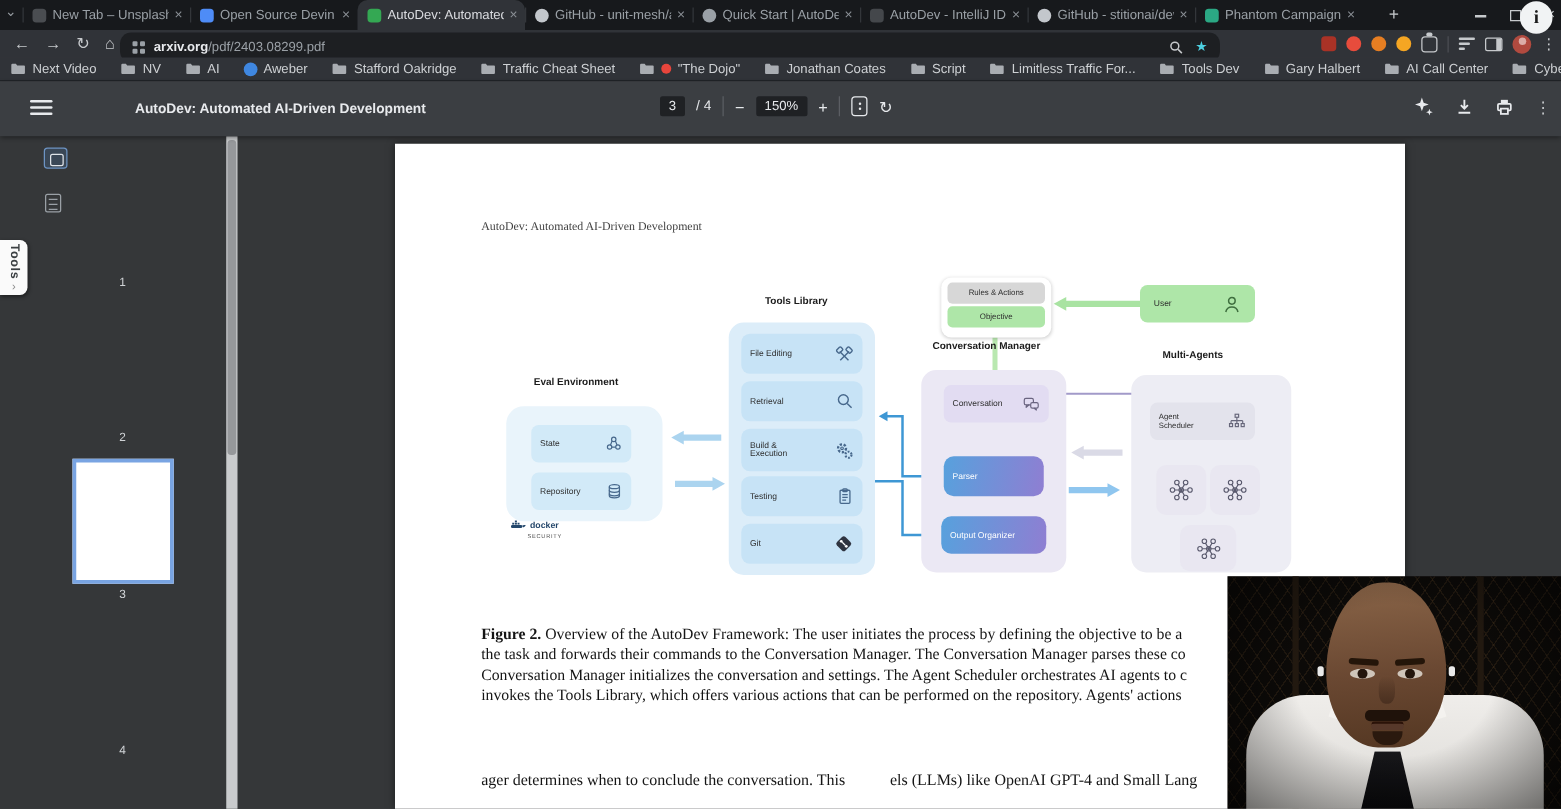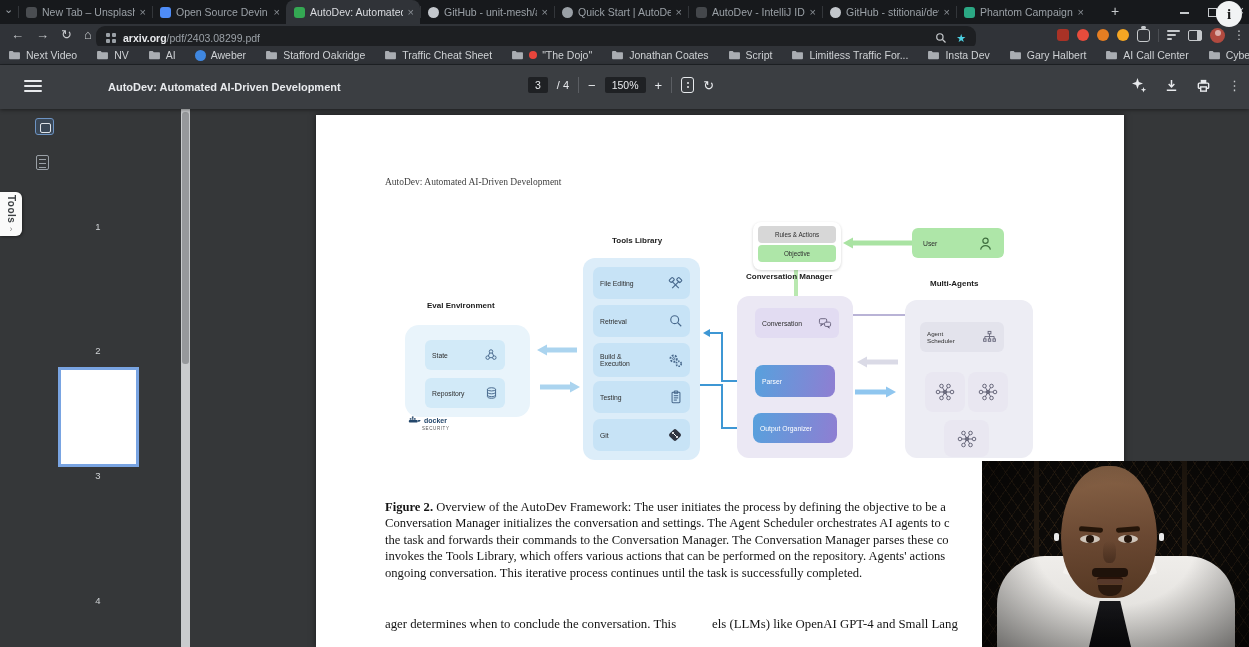--- a/index.html
+++ b/index.html
@@ -311,21 +311,21 @@
         <path d="M1 2.2 Q1 1.2 2 1.2 L5 1.2 L6.2 2.6 L12.2 2.6 Q13 2.6 13 3.4 L13 9.2 Q13 10.2 12 10.2 L2 10.2 Q1 10.2 1 9.2 Z" fill="#a9adb2"></path>
       </svg>
 
       <span class="bm-label">Limitless Traffic For...</span>
     </div>
     <div class="bm">
       <svg width="13" height="10" viewBox="0 0 14 11">
         <path d="M1 2.2 Q1 1.2 2 1.2 L5 1.2 L6.2 2.6 L12.2 2.6 Q13 2.6 13 3.4 L13 9.2 Q13 10.2 12 10.2 L2 10.2 Q1 10.2 1 9.2 Z" fill="#a9adb2"></path>
       </svg>
 
-      <span class="bm-label">Insta Dev</span>
+      <span class="bm-label">Tools Dev</span>
     </div>
     <div class="bm">
       <svg width="13" height="10" viewBox="0 0 14 11">
         <path d="M1 2.2 Q1 1.2 2 1.2 L5 1.2 L6.2 2.6 L12.2 2.6 Q13 2.6 13 3.4 L13 9.2 Q13 10.2 12 10.2 L2 10.2 Q1 10.2 1 9.2 Z" fill="#a9adb2"></path>
       </svg>
 
       <span class="bm-label">Gary Halbert</span>
     </div>
     <div class="bm">
       <svg width="13" height="10" viewBox="0 0 14 11">
@@ -609,24 +609,23 @@
             <circle cx="7.5" cy="17" r="1.8"></circle>
             <circle cx="14.5" cy="5" r="1.8"></circle>
             <circle cx="7.5" cy="5" r="1.8"></circle>
           <path d="M11 11 L16.2 11 M11 11 L5.8 11 M11 11 L13.6 15.5 M11 11 L8.4 15.5 M11 11 L13.6 6.5 M11 11 L8.4 6.5"></path>
         </svg>
       </div>
     </div>
 
     <div class="caption">
       <div class="cap-line"><b>Figure 2.</b> <span>Overview of the AutoDev Framework: The user initiates the process by defining the objective to be a</span></div>
+      <div class="cap-line">the task and forwards their commands to the Conversation Manager. The Conversation Manager parses these co</div>
       <div class="cap-line">Conversation Manager initializes the conversation and settings. The Agent Scheduler orchestrates AI agents to c</div>
-      <div class="cap-line">the task and forwards their commands to the Conversation Manager. The Conversation Manager parses these co</div>
       <div class="cap-line">invokes the Tools Library, which offers various actions that can be performed on the repository. Agents' actions</div>
-      <div class="cap-line">ongoing conversation. This iterative process continues until the task is successfully completed.</div>
     </div>
 
     <div class="cols colL">
       <div class="col-line">ager determines when to conclude the conversation. This</div>
     </div>
     <div class="cols colR">
       <div class="col-line">els (LLMs) like OpenAI GPT-4 and Small Lang</div>
     </div>
   </div>
 </div>

